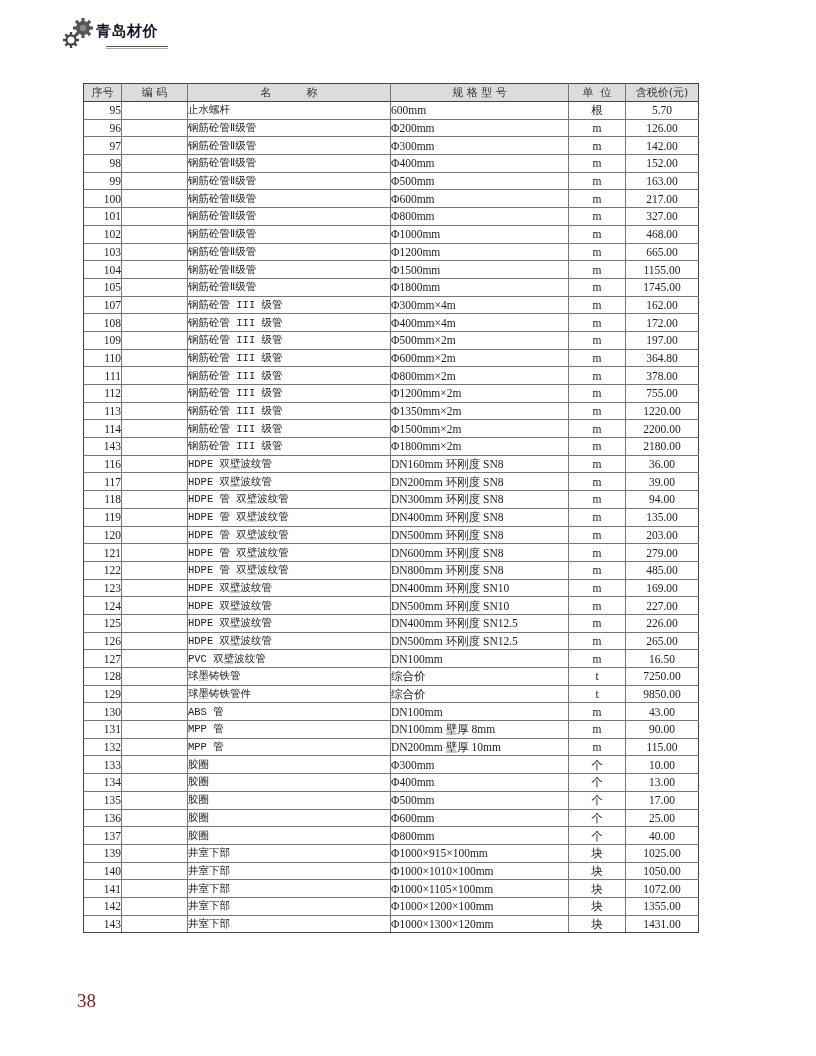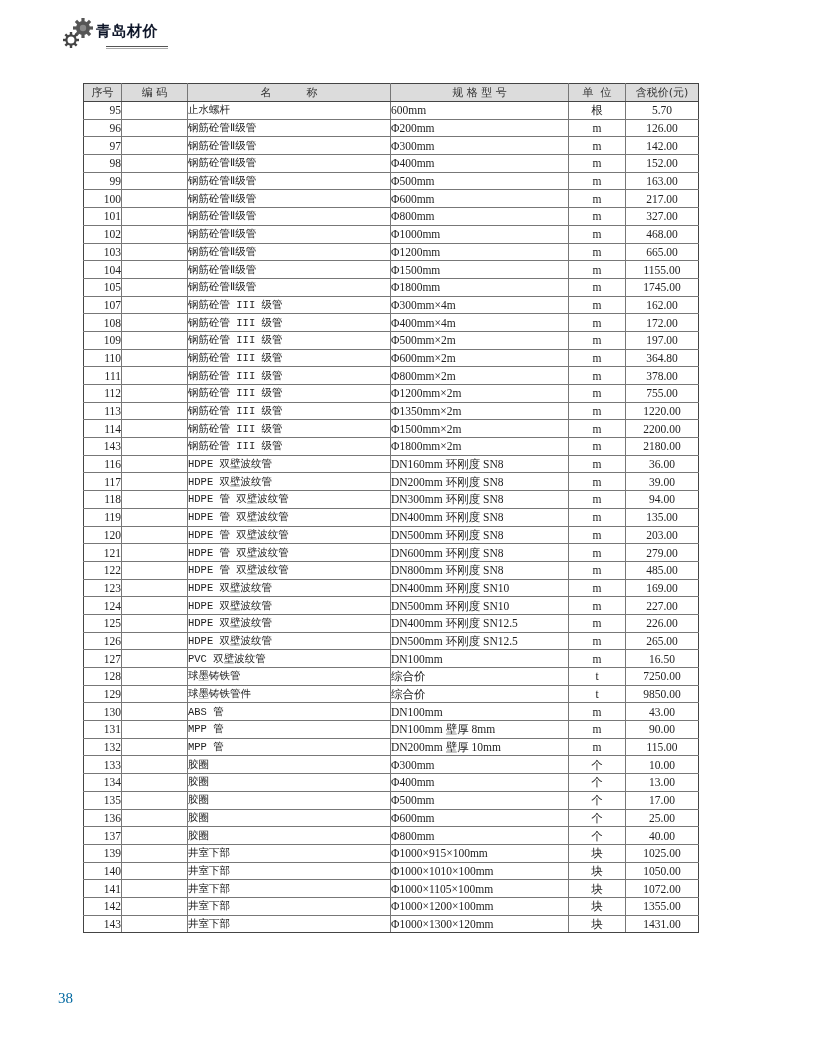--- a/index.html
+++ b/index.html
@@ -34,21 +34,21 @@
   td.c-name { padding-left: 10px; font-family: Liberation Mono, monospace; font-size: 10.5px; }
   td.c-spec { padding-left: 9px; font-family: "Liberation Serif", "DejaVu Sans", serif; }
   td.c-unit { text-align: center; font-family: "Liberation Serif", "DejaVu Sans", serif; }
   td.c-price { text-align: center; }
   table.price tr > *:first-child { border-left: 1.5px solid #444; }
   table.price tr > *:last-child { border-right: 1.5px solid #444; }
   table.price tr:first-child > * { border-top: 1.5px solid #444; }
   table.price tr:last-child > * { border-bottom: 1.5px solid #444; }
 
   .page-number {
-    position: absolute; left: 58px; top: 990px; font-size: 15px; color: #0369a1;
+    position: absolute; left: 77px; top: 990px; font-size: 19px; color: #7f1d1d;
     font-family: "Liberation Serif", serif;
   }
 </style>
 </head>
 <body>
 
 <div class="logo">
   <svg width="34" height="34" viewBox="0 0 34 34">
     <g fill="#555">
       <circle cx="21" cy="12" r="7"></circle>

